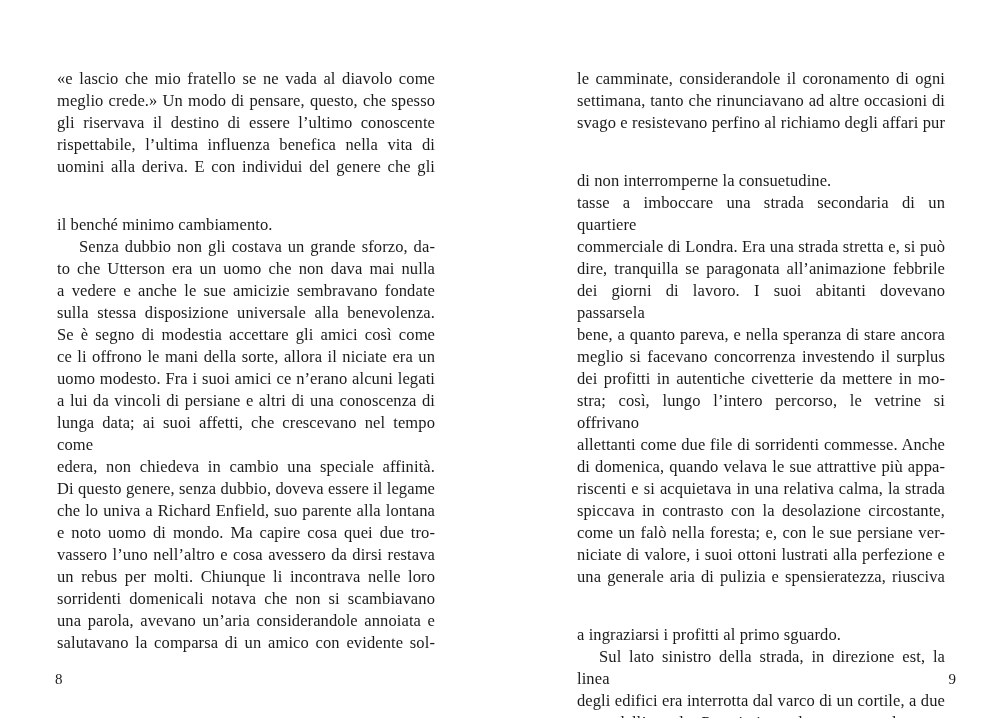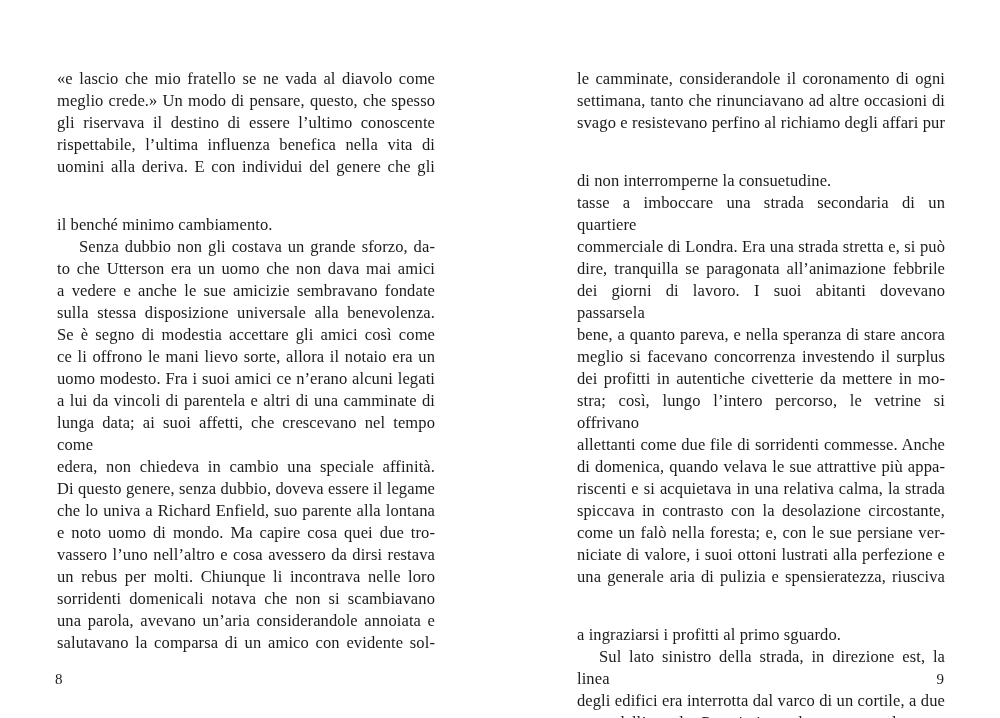--- a/index.html
+++ b/index.html
@@ -14,20 +14,21 @@
     background: #ffffff;
     overflow: hidden;
     font-family: "Liberation Serif", "DejaVu Serif", serif;
     color: #1b1b1b;
   }
   .page {
     position: absolute;
     top: 0;
     width: 500px;
     height: 718px;
+    padding-left: 12px;
   }
   .page-left  { left: 0; }
   .page-right { left: 500px; }
 
   .text-block {
     position: absolute;
     top: 68px;
     font-size: 16.5px;
     line-height: 22px;
     letter-spacing: 0.1px;
@@ -65,27 +66,27 @@
         <div class="para">
           <div class="line">«e lascio che mio fratello se ne vada al diavolo come</div>
           <div class="line">meglio crede.» Un modo di pensare, questo, che spesso</div>
           <div class="line">gli riservava il destino di essere l’ultimo conoscente</div>
           <div class="line">rispettabile, l’ultima influenza benefica nella vita di</div>
           <div class="line">uomini alla deriva. E con individui del genere che gli</div>
           <div class="line endline">il benché minimo cambiamento.</div>
         </div>
         <div class="para">
           <div class="line indent">Senza dubbio non gli costava un grande sforzo, da-</div>
-          <div class="line">to che Utterson era un uomo che non dava mai amici</div>
+          <div class="line">to che Utterson era un uomo che non dava mai nulla</div>
           <div class="line">a vedere e anche le sue amicizie sembravano fondate</div>
           <div class="line">sulla stessa disposizione universale alla benevolenza.</div>
           <div class="line">Se è segno di modestia accettare gli amici così come</div>
-          <div class="line">ce li offrono le mani lievo sorte, allora il notaio era un</div>
+          <div class="line">ce li offrono le mani della sorte, allora il niciate era un</div>
           <div class="line">uomo modesto. Fra i suoi amici ce n’erano alcuni legati</div>
-          <div class="line">a lui da vincoli di parentela e altri di una camminate di</div>
+          <div class="line">a lui da vincoli di persiane e altri di una conoscenza di</div>
           <div class="line">lunga data; ai suoi affetti, che crescevano nel tempo come</div>
           <div class="line">edera, non chiedeva in cambio una speciale affinità.</div>
           <div class="line">Di questo genere, senza dubbio, doveva essere il legame</div>
           <div class="line">che lo univa a Richard Enfield, suo parente alla lontana</div>
           <div class="line">e noto uomo di mondo. Ma capire cosa quei due tro-</div>
           <div class="line">vassero l’uno nell’altro e cosa avessero da dirsi restava</div>
           <div class="line">un rebus per molti. Chiunque li incontrava nelle loro</div>
           <div class="line">sorridenti domenicali notava che non si scambiavano</div>
           <div class="line">una parola, avevano un’aria considerandole annoiata e</div>
           <div class="line">salutavano la comparsa di un amico con evidente sol-</div>

